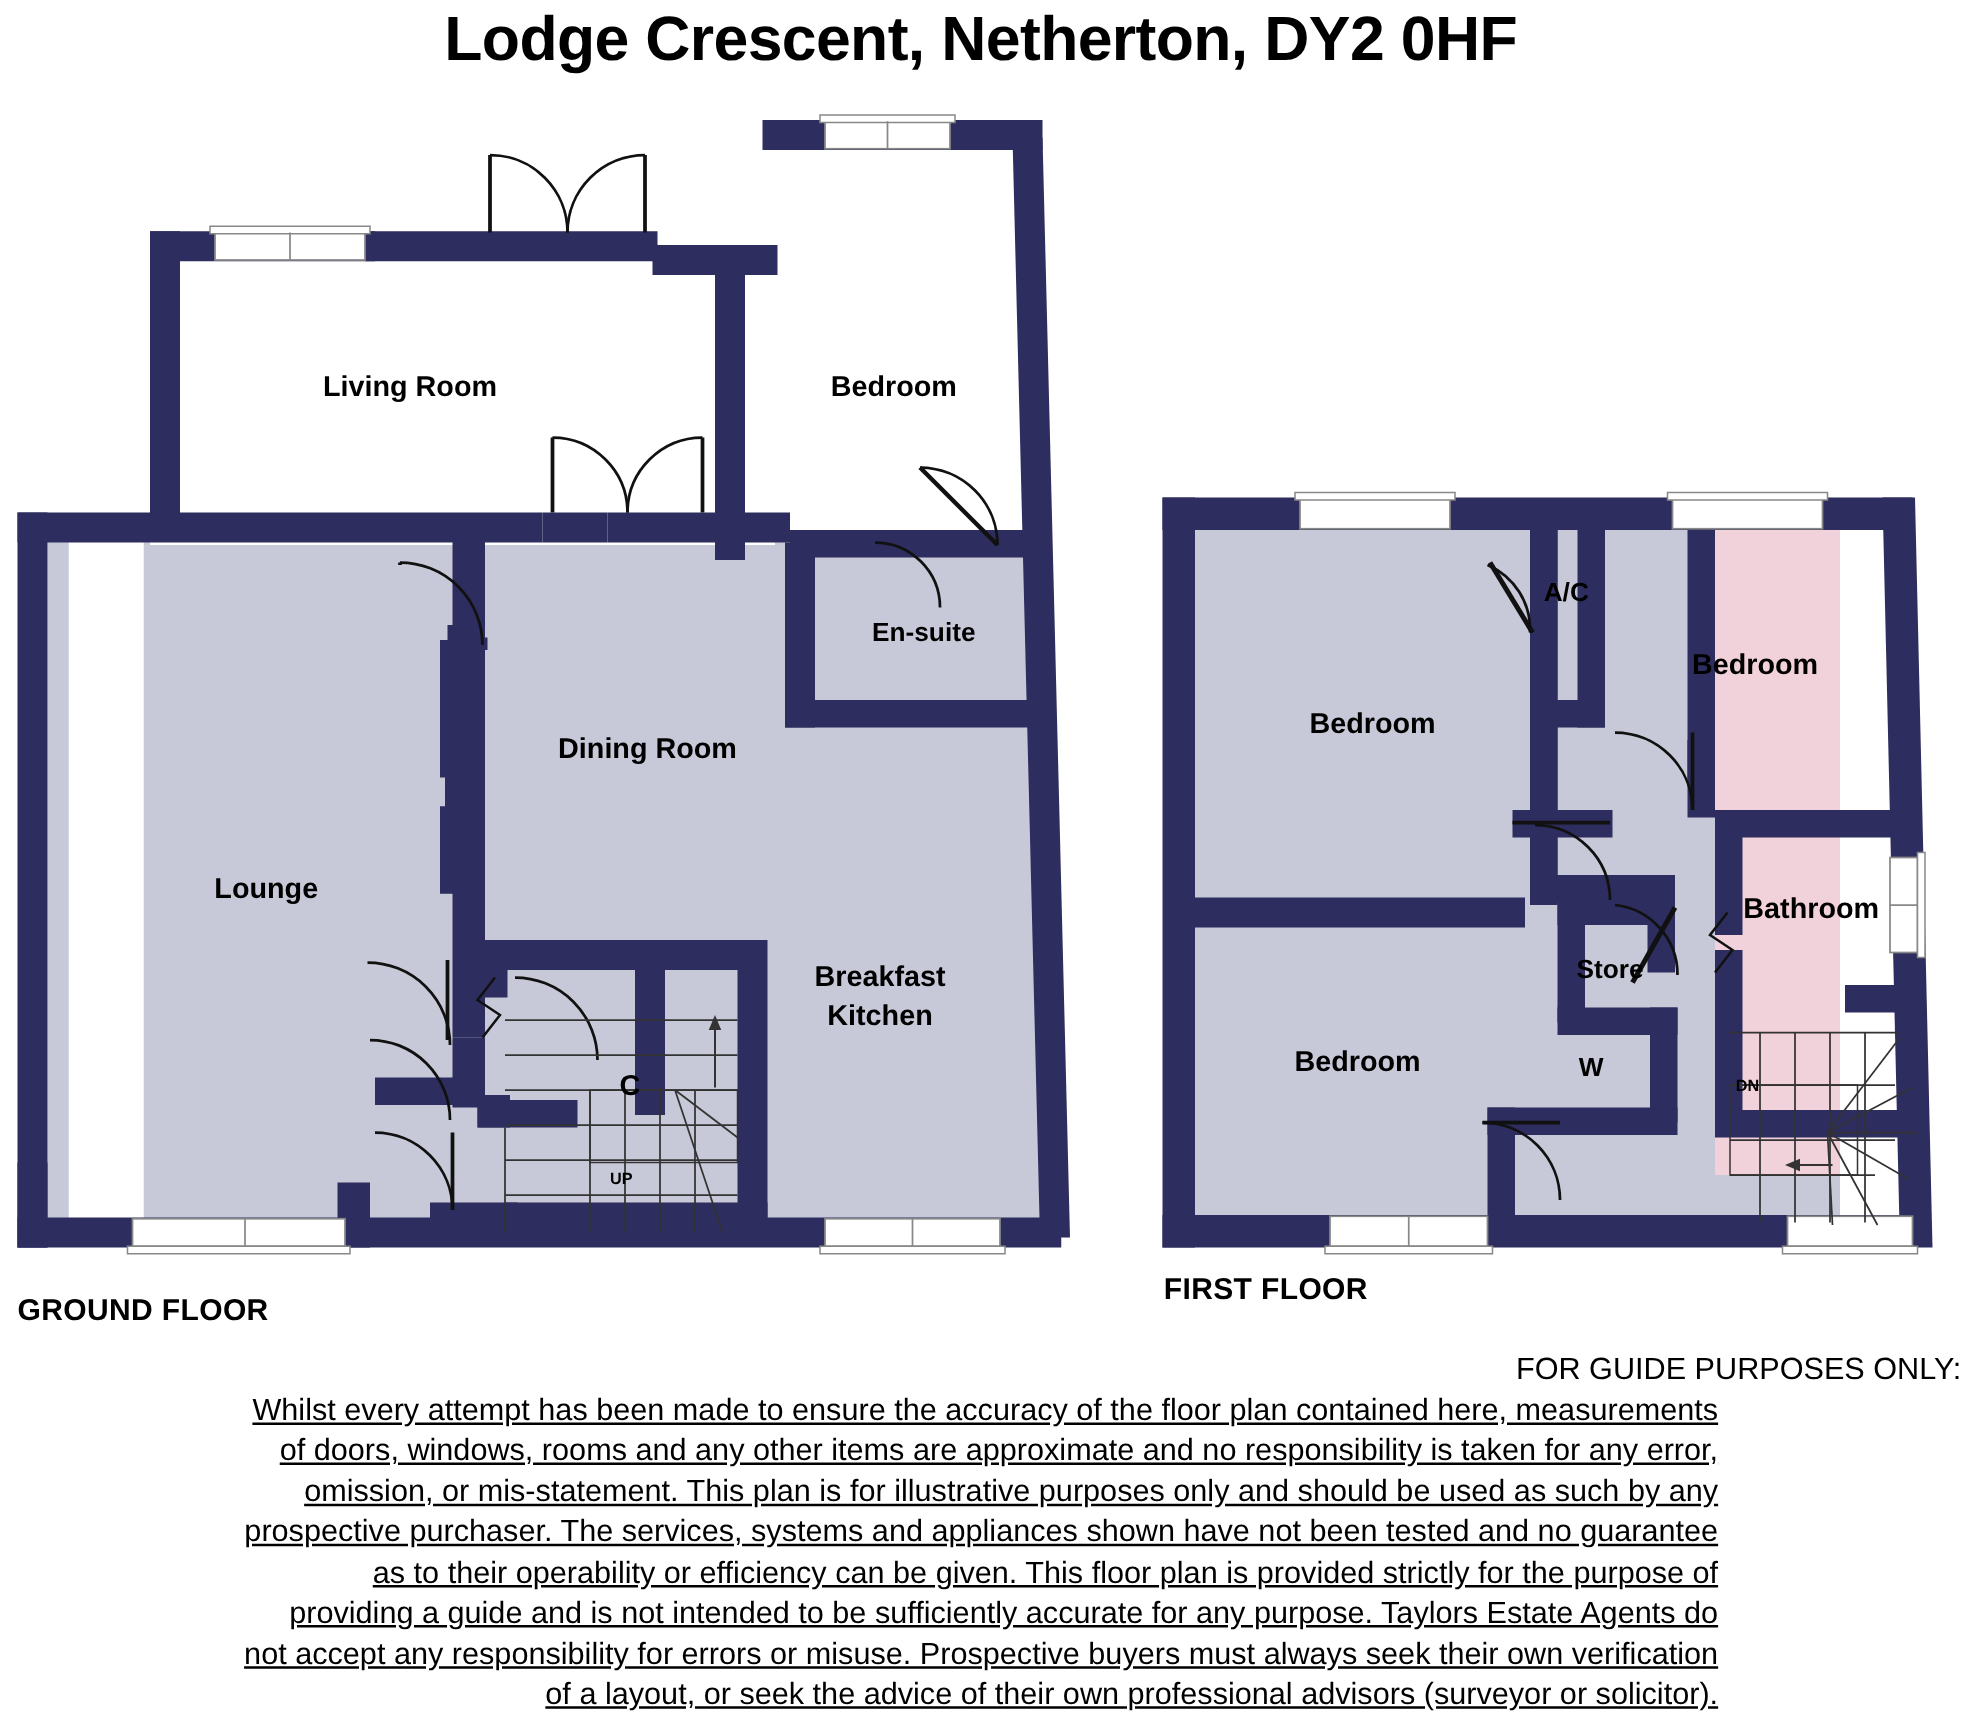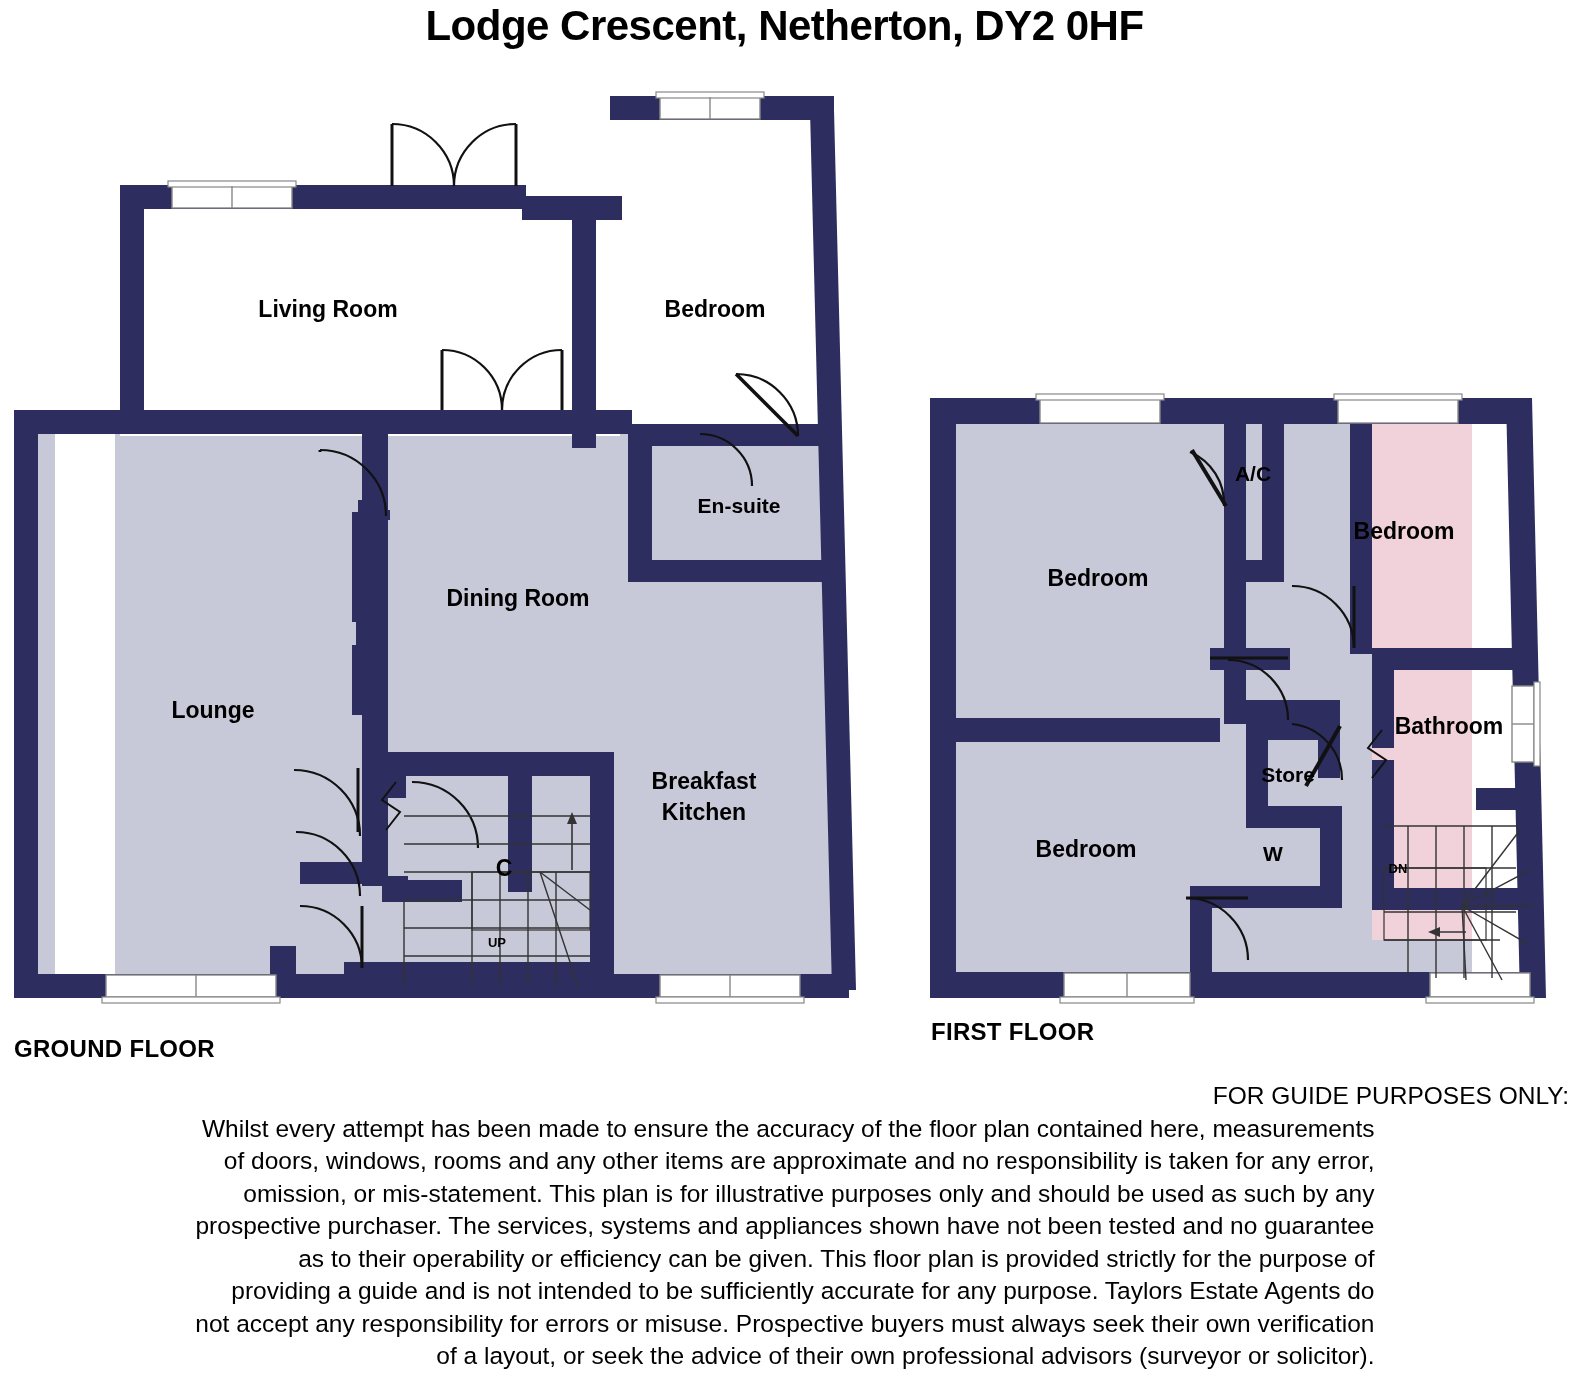--- a/index.html
+++ b/index.html
@@ -15,21 +15,21 @@
     color: #000000;
     overflow: hidden;
   }
 
   #page-title {
     position: absolute;
     top: 2px;
     left: 0;
     width: 1569px;
     text-align: center;
-    font-size: 42px;
+    font-size: 50px;
     font-weight: bold;
     letter-spacing: -0.5px;
     color: #000;
   }
 
   #plan-canvas {
     position: absolute;
     top: 0;
     left: 0;
     width: 1569px;
@@ -50,21 +50,21 @@
     position: absolute;
     top: 1080px;
     left: 0;
     width: 1569px;
     text-align: right;
     font-size: 24.5px;
     line-height: 32.5px;
     color: #000;
   }
   #disclaimer-heading { display: block; }
-  #disclaimer-body { display: block; max-width: 1180px; margin: 0 auto; }
+  #disclaimer-body { display: block; max-width: 1180px; margin: 0 auto; text-decoration: underline; }
 
   .room-name {
     font-family: "Liberation Sans", sans-serif;
     font-weight: bold;
     fill: #000000;
     text-anchor: middle;
   }
   .rn-lg { font-size: 23px; }
   .rn-md { font-size: 21px; }
   .rn-tiny { font-size: 13px; }

